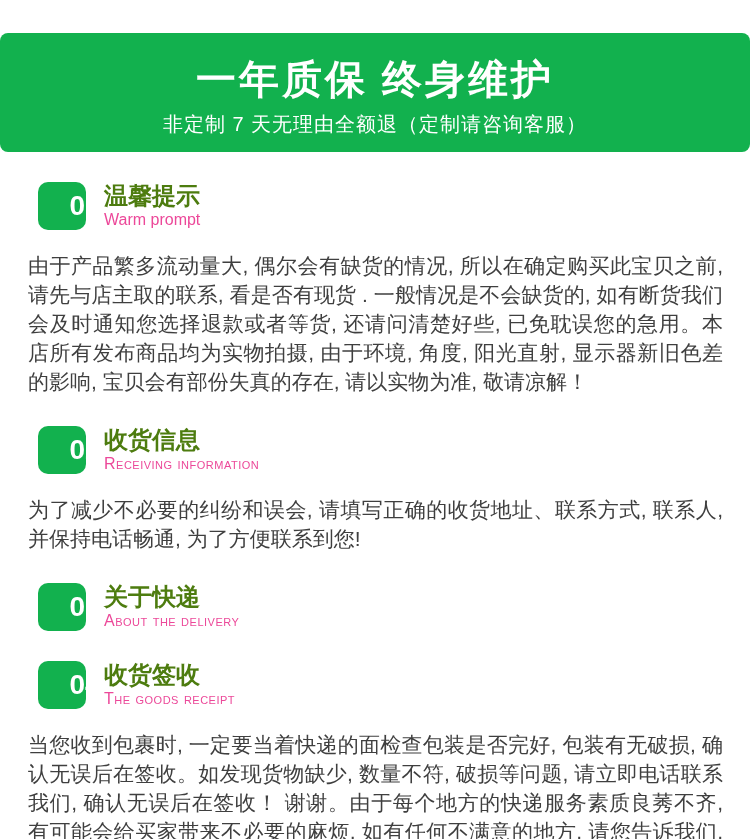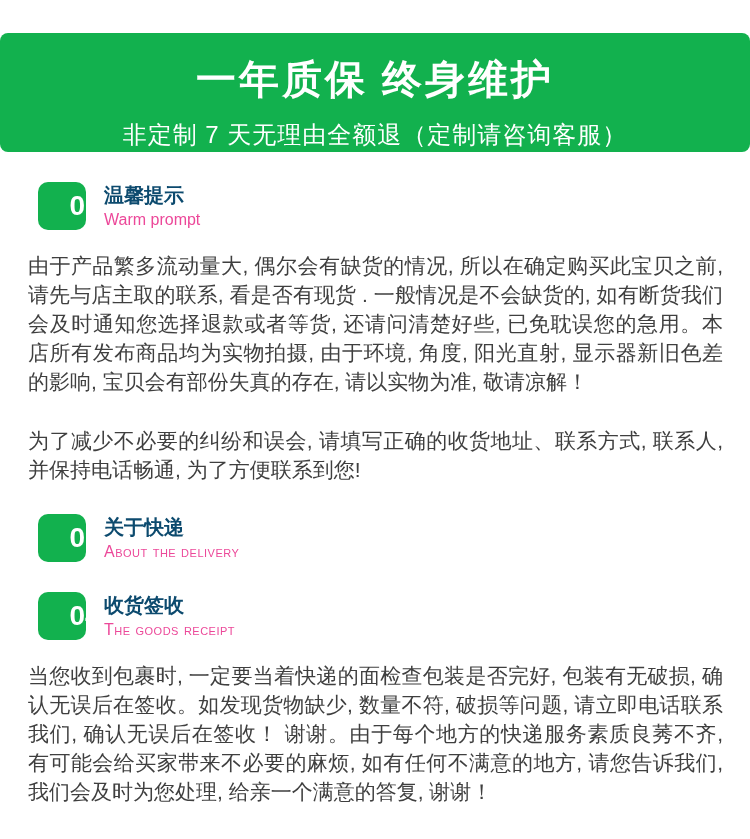--- a/index.html
+++ b/index.html
@@ -24,23 +24,23 @@
     text-align: center;
     padding-top: 22px;
   }
   .banner-title {
     font-size: 40px;
     font-weight: bold;
     letter-spacing: 3px;
     line-height: 48px;
   }
   .banner-subtitle {
-    font-size: 24px;
+    font-size: 20px;
     letter-spacing: 1px;
-    margin-top: 16px;
+    margin-top: 8px;
   }
 
   
   .sec { margin-top: 30px; }
   .sec-head {
     display: flex;
     align-items: center;
     margin-left: 38px;
   }
   .num-badge {
@@ -52,23 +52,23 @@
     font-size: 28px;
     font-weight: bold;
     display: flex;
     align-items: center;
     justify-content: center;
     flex: 0 0 auto;
     padding-left: 46px;
   }
   .sec-titles { margin-left: 18px; }
   .sec-title {
-    font-size: 20px;
+    font-size: 24px;
     font-weight: bold;
-    color: #0c4a6e;
+    color: #4d7c0f;
     line-height: 25px;
   }
   .sec-sub {
     font-size: 16px;
     color: #ec4899;
     line-height: 20px;
     margin-top: 2px;
   }
   
   .sec.smallcaps .sec-sub {
@@ -98,20 +98,27 @@
       <div class="num-badge">01</div>
       <div class="sec-titles">
         <div class="sec-title">温馨提示</div>
         <div class="sec-sub">Warm prompt</div>
       </div>
     </div>
     <p class="sec-body">由于产品繁多流动量大, 偶尔会有缺货的情况, 所以在确定购买此宝贝之前, 请先与店主取的联系, 看是否有现货 . 一般情况是不会缺货的, 如有断货我们会及时通知您选择退款或者等货, 还请问清楚好些, 已免耽误您的急用。本店所有发布商品均为实物拍摄, 由于环境, 角度, 阳光直射, 显示器新旧色差的影响, 宝贝会有部份失真的存在, 请以实物为准, 敬请凉解！</p>
   </section>
 
   <section class="sec smallcaps">
+    <div class="sec-head">
+      <div class="num-badge">02</div>
+      <div class="sec-titles">
+        <div class="sec-title">收货信息</div>
+        <div class="sec-sub">Receiving information</div>
+      </div>
+    </div>
     <p class="sec-body">为了减少不必要的纠纷和误会, 请填写正确的收货地址、联系方式, 联系人, 并保持电话畅通, 为了方便联系到您!</p>
   </section>
 
   <section class="sec smallcaps">
     <div class="sec-head">
       <div class="num-badge">01</div>
       <div class="sec-titles">
         <div class="sec-title">关于快递</div>
         <div class="sec-sub">About the delivery</div>
       </div>

